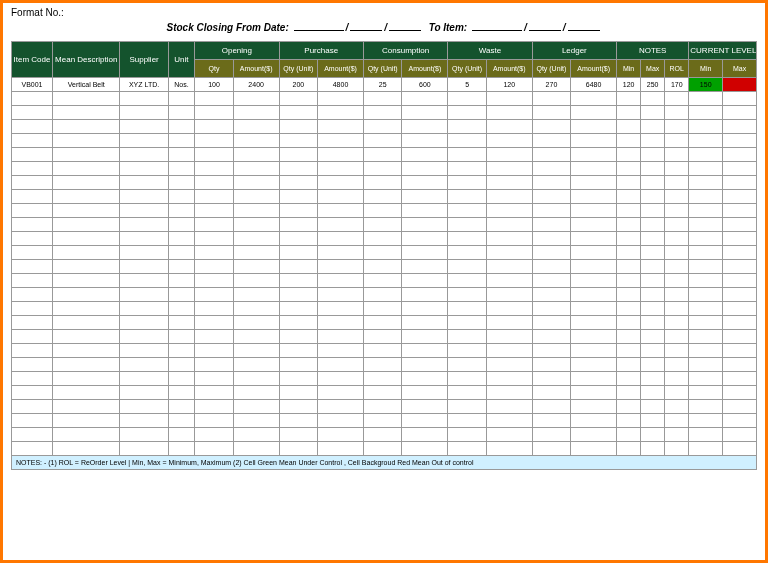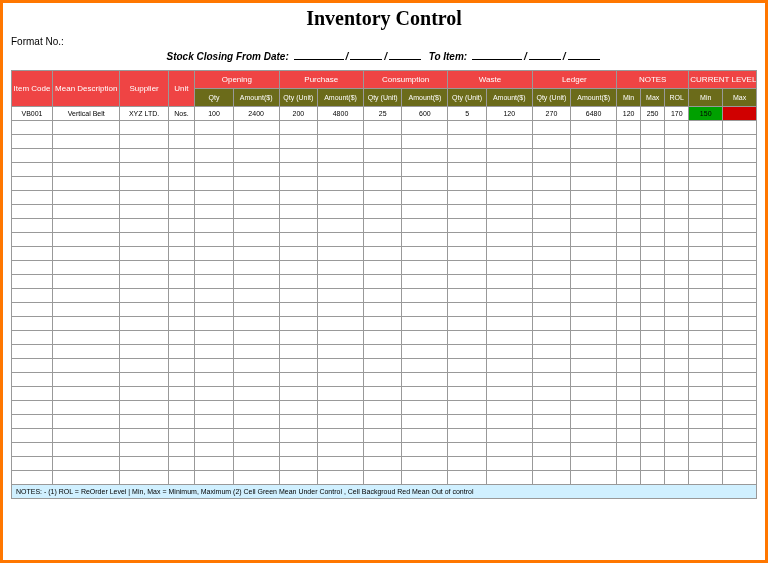--- a/index.html
+++ b/index.html
@@ -5,41 +5,40 @@
 * { box-sizing: border-box; margin: 0; padding: 0; }
 body { font-family: Arial, sans-serif; background: #fff; width: 768px; height: 563px; }
 .frame { border: 3px solid #ff7700; width: 768px; height: 563px; padding: 4px 8px 8px 8px; position: relative; }
 .title { text-align: center; font-size: 20px; font-weight: bold; margin-bottom: 6px; font-family: 'Times New Roman', serif; }
 .format-row { font-size: 10px; margin-bottom: 4px; }
 .ledger-row { text-align: center; font-size: 10px; font-weight: bold; font-style: italic; margin-bottom: 8px; }
 .blank { display: inline-block; border-bottom: 1px solid #000; min-width: 32px; margin: 0 2px; }
 .blank.wide { min-width: 50px; }
 table { border-collapse: collapse; width: 100%; table-layout: fixed; }
 th, td { border: 1px solid #999; font-size: 8px; text-align: center; padding: 2px 1px; overflow: hidden; white-space: nowrap; }
-thead th { background: #ef4444; color: #fff; font-weight: normal; height: 18px; }
+thead th { background: #14532d; color: #fff; font-weight: normal; height: 18px; }
 thead tr.sub th { background: #6b6b1a; font-size: 7px; }
 tbody tr { height: 14px; }
 tbody td { font-size: 7px; }
 .cur-min { background: #00a000; color: #000; }
 .cur-max { background: #d00000; color: #000; }
 .notes-row td { background: #d0f0ff; text-align: left; font-size: 7px; padding: 3px 4px; }
 .col-code { width: 34px; }
 .col-desc { width: 56px; }
 .col-supp { width: 40px; }
 .col-unit { width: 22px; }
 .col-qty { width: 32px; }
 .col-amt { width: 38px; }
 .col-lvl { width: 20px; }
 .col-cur { width: 28px; }
 </style>
 </head>
 <body>
 
 <div class="frame">
-  <div class="title">Inventory Control</div>
   <div class="format-row">Format No.:</div>
   <div class="ledger-row">
     <span>Stock Closing From Date:</span>
     <span class="blank wide"></span>/<span class="blank"></span>/<span class="blank"></span>
     &nbsp;<span>To Item:</span>
     <span class="blank wide"></span>/<span class="blank"></span>/<span class="blank"></span>
   </div>
 
   <table>
     <colgroup>

